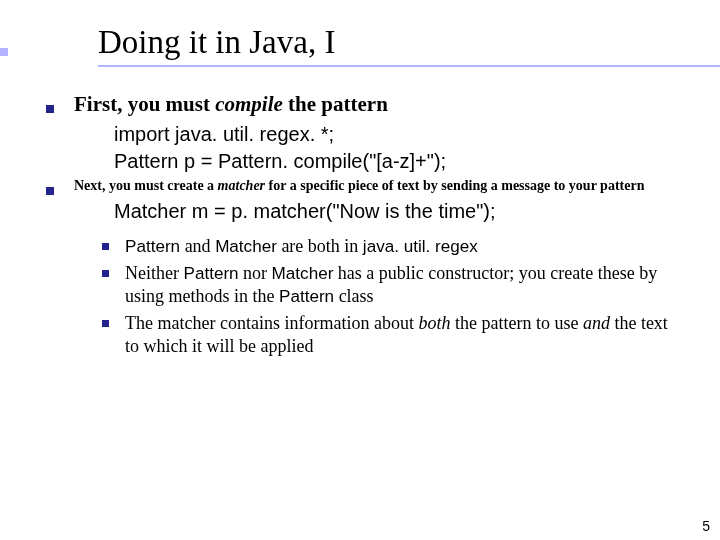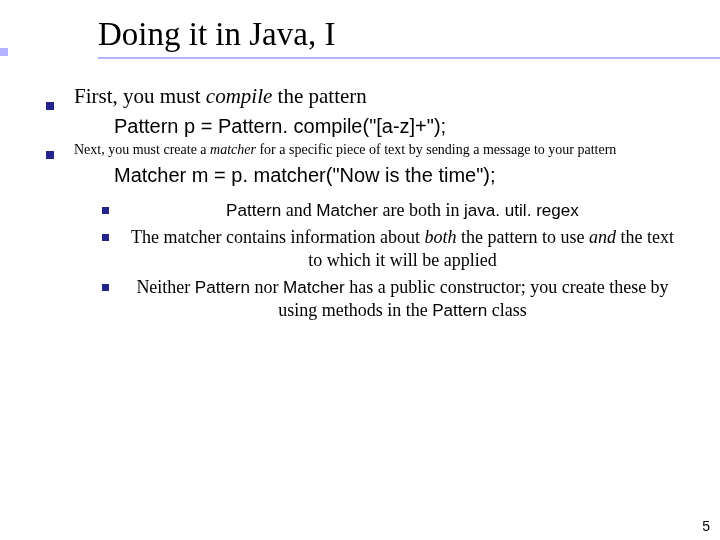--- a/index.html
+++ b/index.html
@@ -18,21 +18,21 @@
     position: absolute;
     top: 48px;
     left: 0;
     width: 8px;
     height: 8px;
     background: #b3b3ff;
   }
 
   .slide {
     position: relative;
-    padding: 16px 40px 0 40px;
+    padding: 24px 40px 0 40px;
     box-sizing: border-box;
     width: 100%;
     height: 100%;
   }
 
   .title {
     font-size: 33px;
     font-weight: normal;
     margin: 0 0 4px 58px;
     padding-bottom: 2px;
@@ -51,22 +51,23 @@
 
   .content {
     margin-top: 28px;
     margin-left: 6px;
     font-size: 21px;
     line-height: 1.28;
   }
 
   .b1 {
     display: flex;
-    align-items: flex-end;
+    align-items: center;
     margin-bottom: 4px;
+    font-weight: bold;
   }
   .b1 .sq {
     flex: 0 0 auto;
     width: 8px;
     height: 8px;
     background: #23238e;
     margin-top: 10px;
     margin-right: 20px;
   }
   .b1 .txt { flex: 1 1 auto; }
@@ -81,21 +82,20 @@
 
   .b1.small {
     font-size: 14px;
   }
   .b1.small .sq { margin-top: 9px; }
 
   .sub {
     margin-left: 56px;
     margin-top: 10px;
     font-size: 18px;
-    text-align: center;
   }
   .sub .b2 {
     display: flex;
     align-items: flex-start;
     margin-bottom: 4px;
   }
   .sub .b2 .sq2 {
     flex: 0 0 auto;
     width: 7px;
     height: 7px;
@@ -128,20 +128,21 @@
 
   <div class="content">
 
     <div class="b1">
       <div class="sq"></div>
       <div class="txt">
         <span>First, you must </span><span class="ital">compile</span><span> the pattern</span>
       </div>
     </div>
 
+    <div class="code">import java. util. regex. *;</div>
     <div class="code">Pattern p = Pattern. compile("[a-z]+");</div>
 
     <div class="b1 small">
       <div class="sq"></div>
       <div class="txt">
         <span>Next, you must create a </span><span class="ital">matcher</span><span> for a specific piece of text by sending a message to your pattern</span>
       </div>
     </div>
 
     <div class="code">Matcher m = p. matcher("Now is the time");</div>
@@ -152,28 +153,28 @@
       <div class="b2">
         <div class="sq2"></div>
         <div class="txt">
           <span class="sans">Pattern</span><span> and </span><span class="sans">Matcher</span><span> are both in </span><span class="sans">java. util. regex</span>
         </div>
       </div>
 
       <div class="b2">
         <div class="sq2"></div>
         <div class="txt">
-          <span>The matcher contains information about </span><span class="ital">both</span><span> the pattern to use </span><span class="ital">and</span><span> the text to which it will be applied</span>
+          <span>Neither </span><span class="sans">Pattern</span><span> nor </span><span class="sans">Matcher</span><span> has a public constructor; you create these by using methods in the </span><span class="sans">Pattern</span><span> class</span>
         </div>
       </div>
 
       <div class="b2">
         <div class="sq2"></div>
         <div class="txt">
-          <span>Neither </span><span class="sans">Pattern</span><span> nor </span><span class="sans">Matcher</span><span> has a public constructor; you create these by using methods in the </span><span class="sans">Pattern</span><span> class</span>
+          <span>The matcher contains information about </span><span class="ital">both</span><span> the pattern to use </span><span class="ital">and</span><span> the text to which it will be applied</span>
         </div>
       </div>
 
     </div>
 
   </div>
 
   <div class="pagenum">5</div>
 
 </div>

